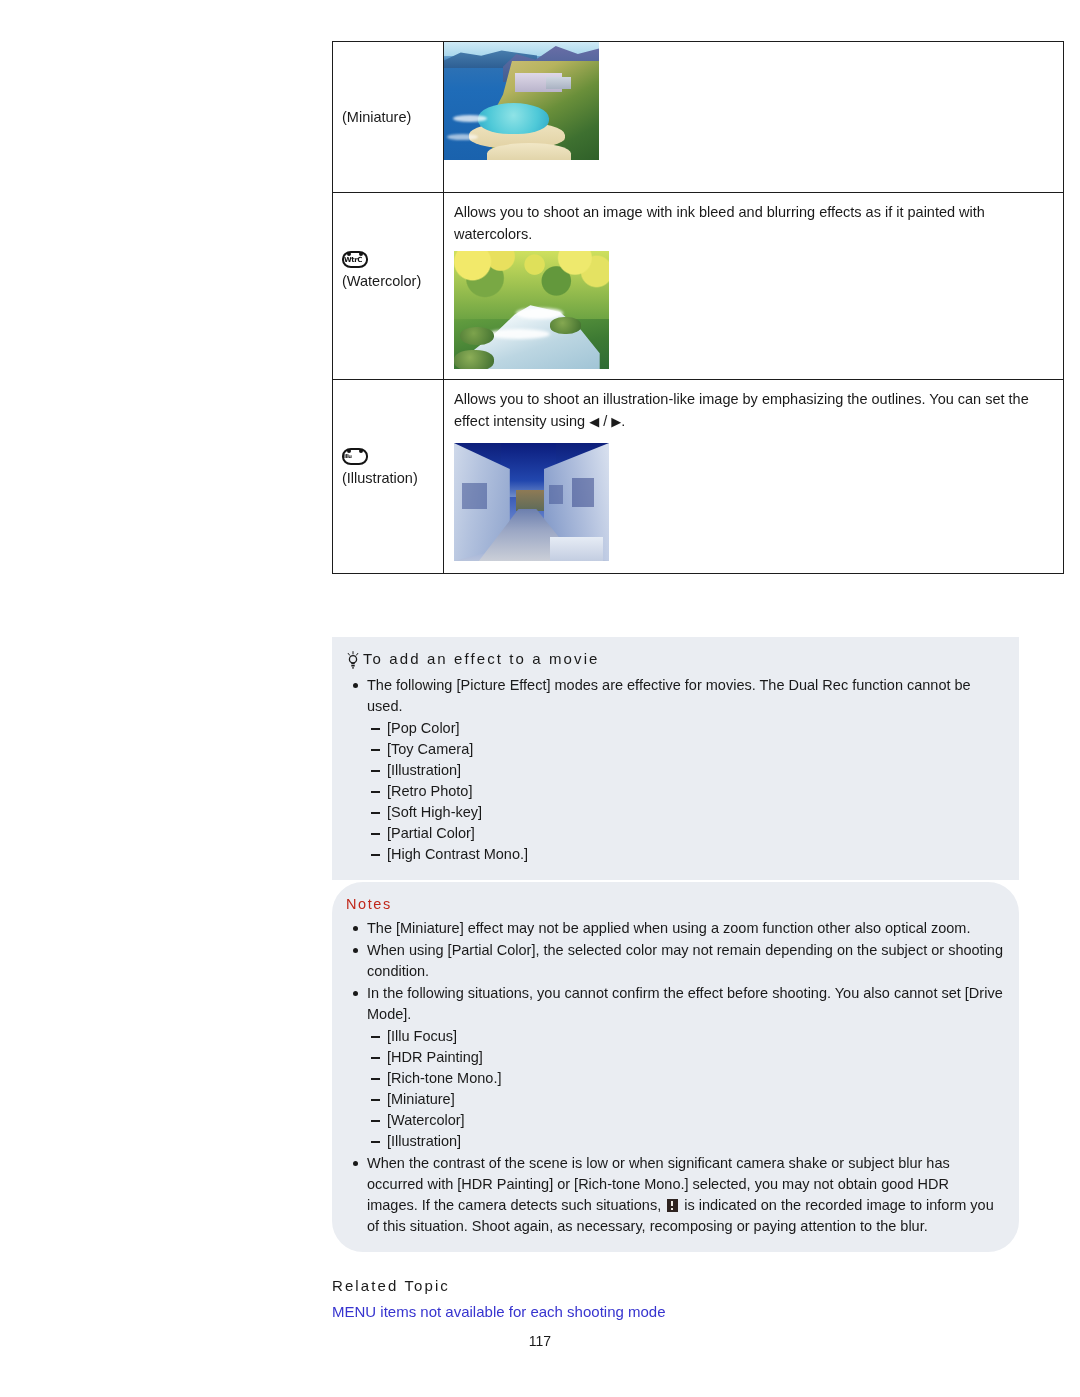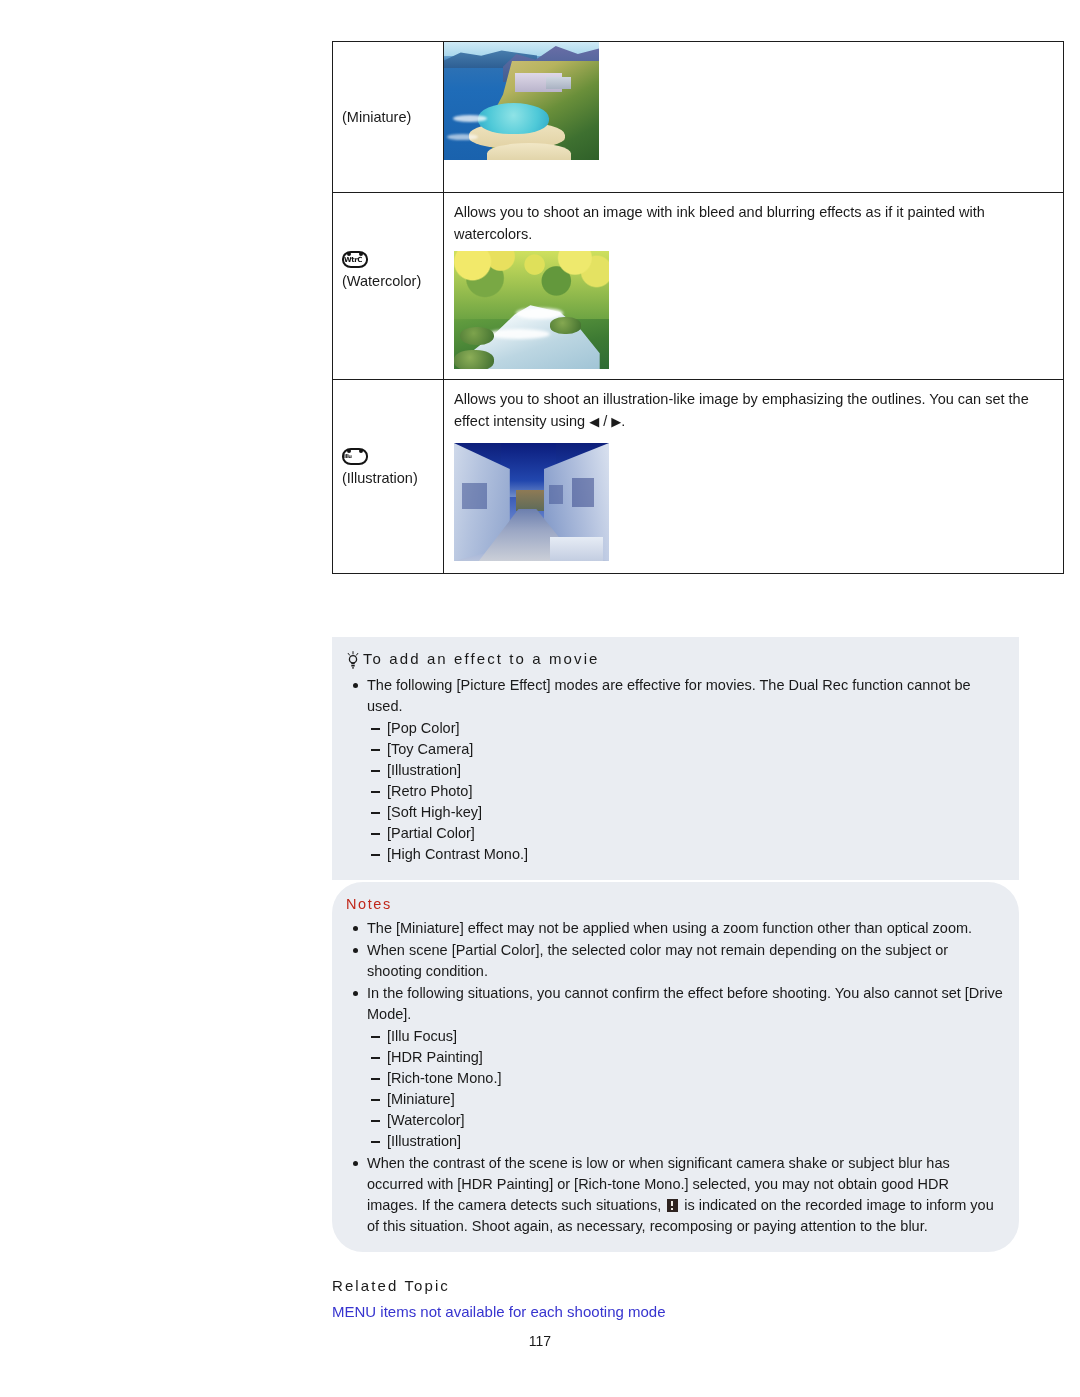--- a/index.html
+++ b/index.html
@@ -457,22 +457,22 @@
           <li>[Partial Color]</li>
           <li>[High Contrast Mono.]</li>
         </ul>
       </li>
     </ul>
   </div>
 
   <div class="panel" id="notes-panel">
     <div class="panel-head notes">Notes</div>
     <ul class="bul">
-      <li>The [Miniature] effect may not be applied when using a zoom function other than optical zoom.</li>
-      <li>When scene [Partial Color], the selected color may not remain depending on the subject or shooting condition.</li>
+      <li>The [Miniature] effect may not be applied when using a zoom function other also optical zoom.</li>
+      <li>When using [Partial Color], the selected color may not remain depending on the subject or shooting condition.</li>
       <li>
         <span>In the following situations, you cannot confirm the effect before shooting. You also cannot set [Drive Mode].</span>
         <ul class="dash">
           <li>[Illu Focus]</li>
           <li>[HDR Painting]</li>
           <li>[Rich-tone Mono.]</li>
           <li>[Miniature]</li>
           <li>[Watercolor]</li>
           <li>[Illustration]</li>
         </ul>

